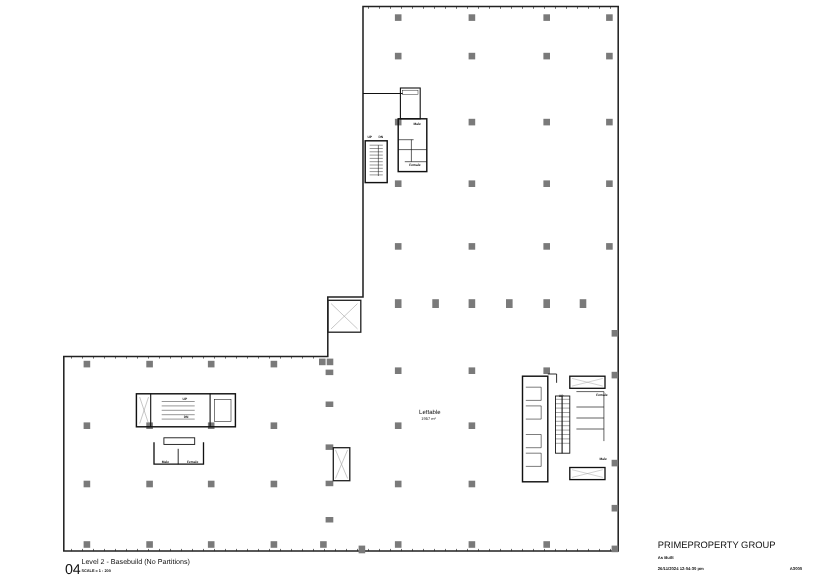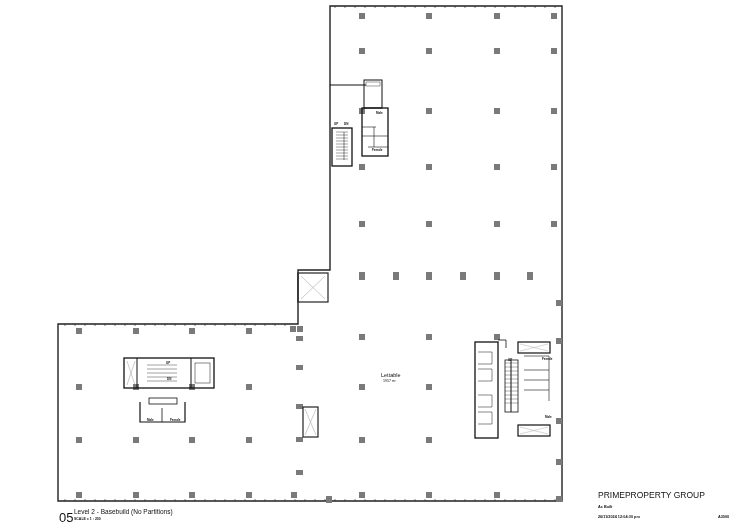--- a/index.html
+++ b/index.html
@@ -160,20 +160,20 @@
 <div class="lbl tiny" style="left:147px;top:418px;">Male</div>
 <div class="lbl tiny" style="left:170px;top:418px;">Female</div>
 
 <div class="lbl tiny" style="left:508px;top:358px;">UP</div>
 <div class="lbl tiny" style="left:542px;top:357px;">Female</div>
 <div class="lbl tiny" style="left:545px;top:415px;">Male</div>
 
 <div class="lbl area-name">Lettable</div>
 <div class="lbl area-size">1957 m²</div>
 
-<div class="lbl title-num">05</div>
+<div class="lbl title-num">04</div>
 <div class="lbl title-main">Level 2 - Basebuild (No Partitions)</div>
 <div class="lbl title-scale">SCALE = 1 : 200</div>
 
 <div class="lbl brand">PRIMEPROPERTY GROUP</div>
 <div class="lbl status">As Built</div>
 <div class="lbl date">26/11/2024 12:04:30 pm</div>
 <div class="lbl sheet">A3000</div>
 
 </body></html>

